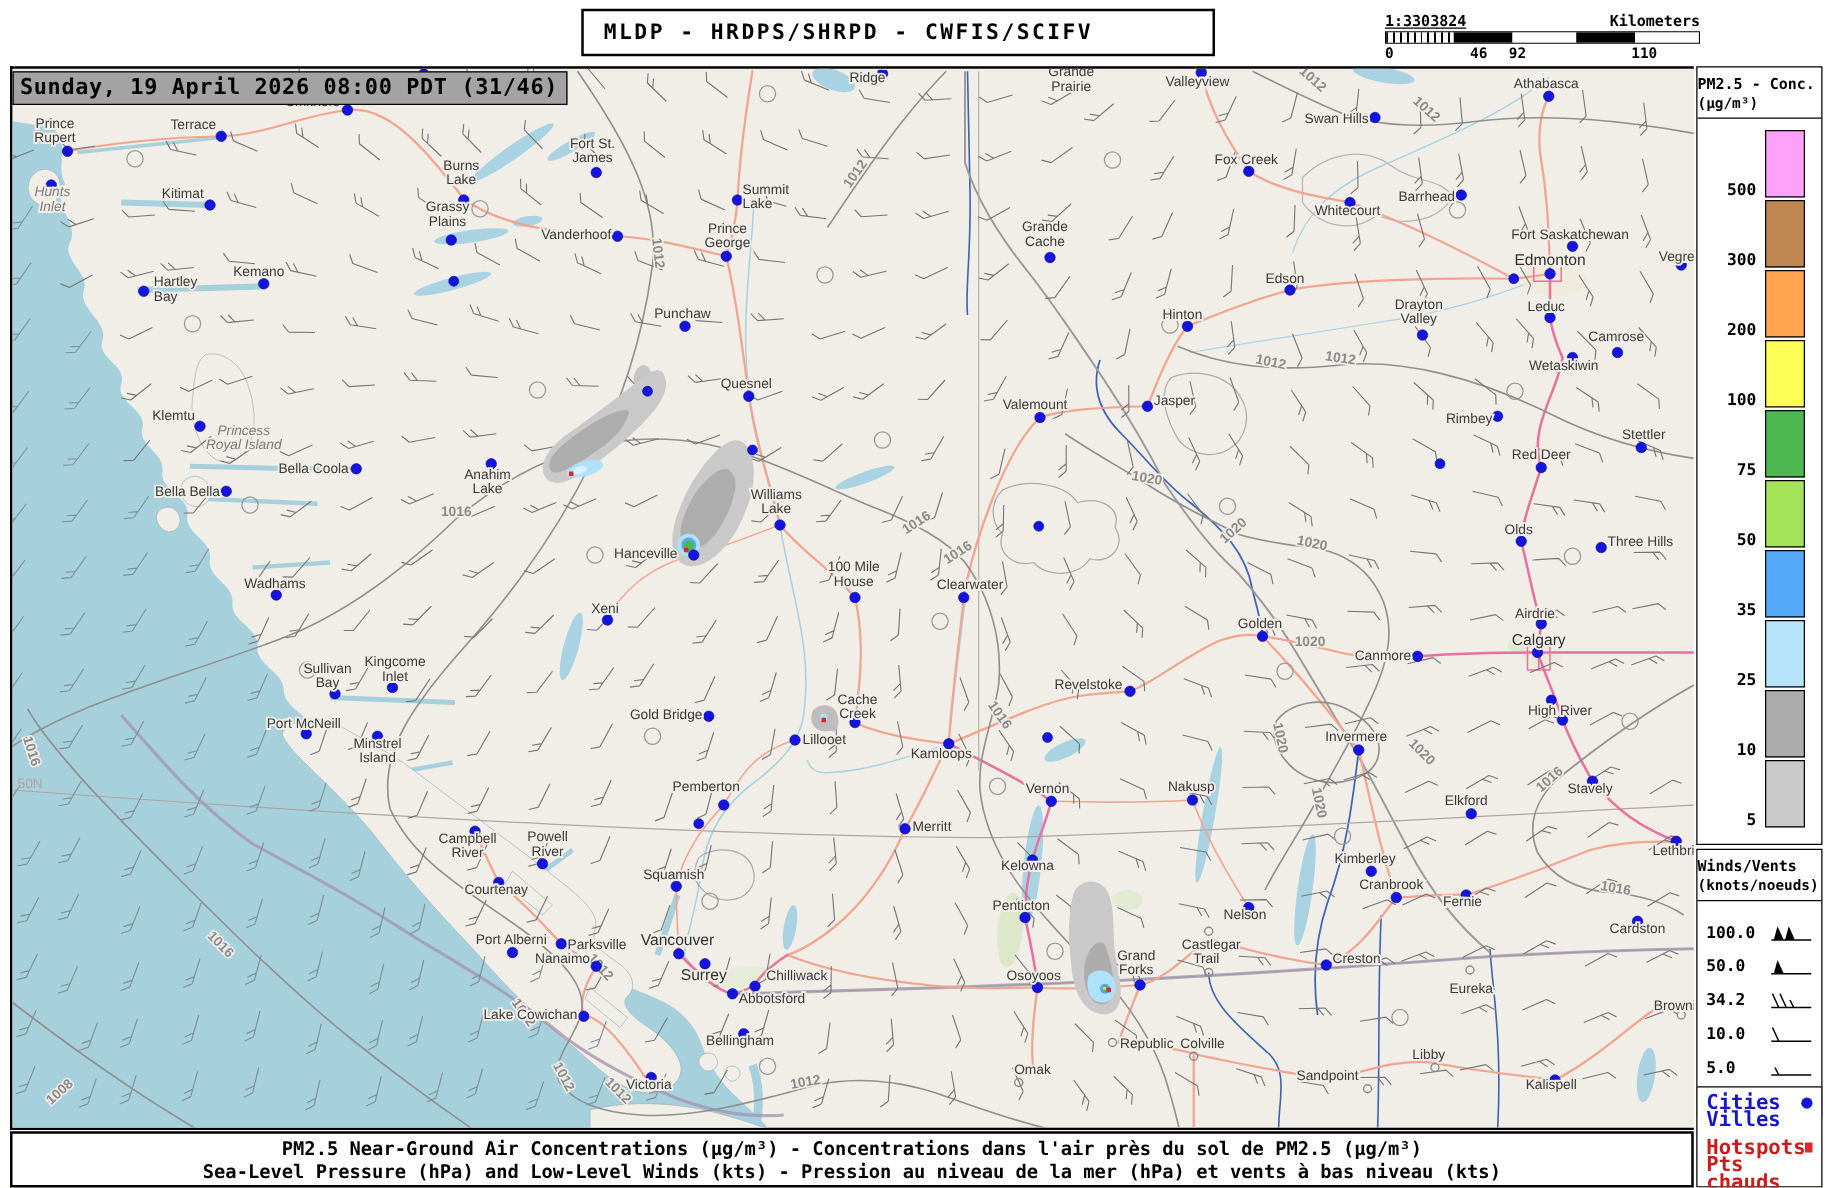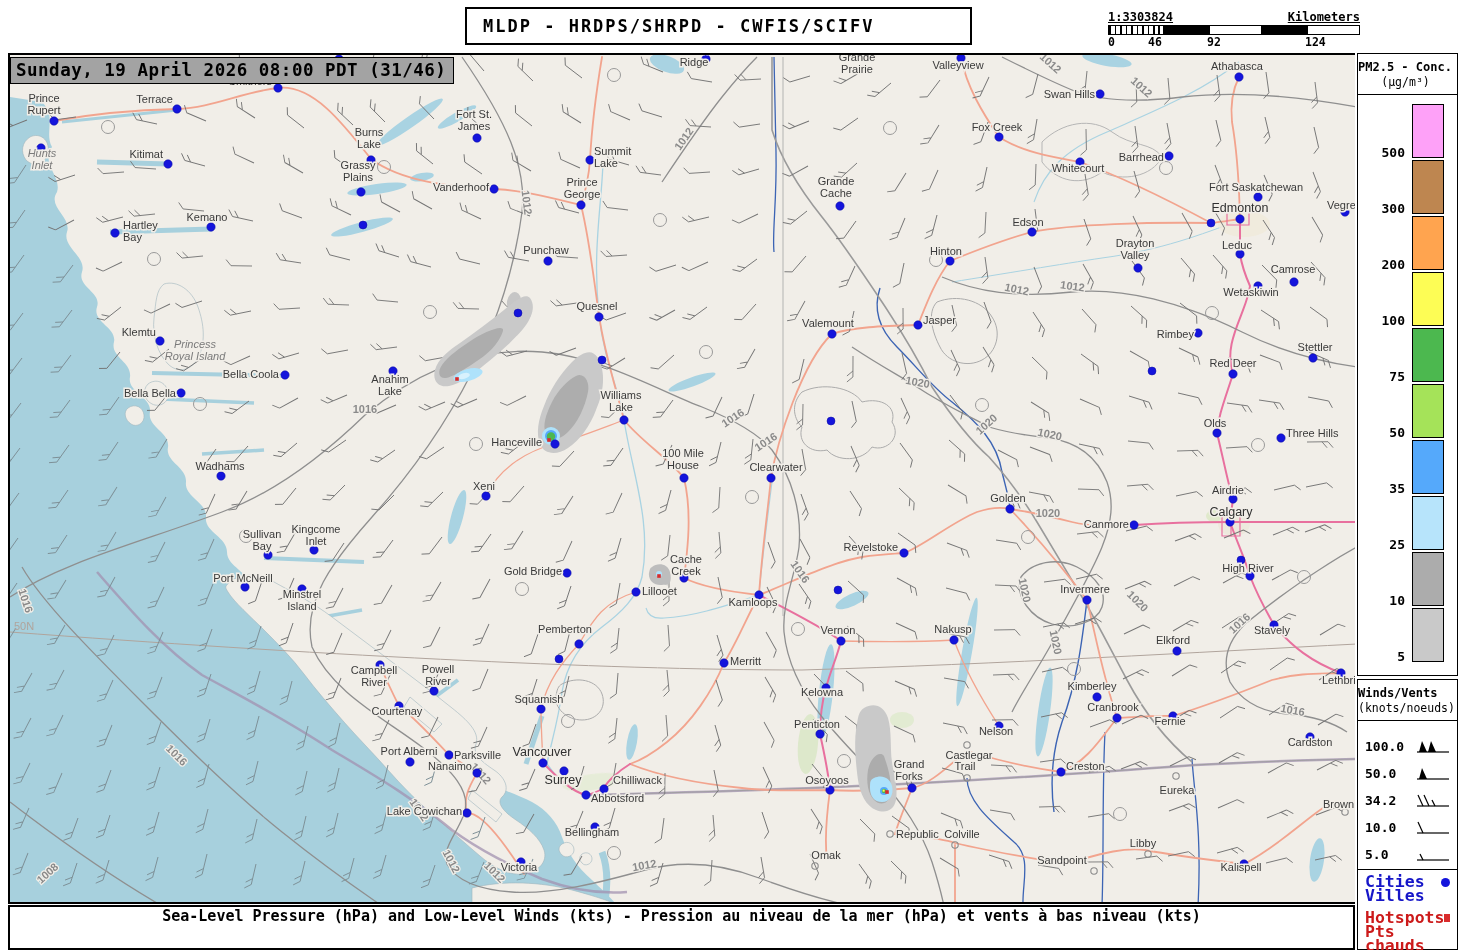--- a/index.html
+++ b/index.html
@@ -11,41 +11,41 @@
   #header{position:absolute;left:0;top:0;width:1460px;height:53px;background:#fff;}
   #logo{position:absolute;left:14px;top:11px;display:flex;}
   #flag{width:40px;height:21px;margin-right:16px;}
   .logotxt{font-size:11.5px;line-height:13px;color:#1a1a1a;}
   #logo-fr{margin-right:42px;}
   #title-box{position:absolute;left:465px;top:7px;width:503px;height:34px;
     border:2px solid #000;background:#fff;display:flex;align-items:center;}
   #title-box span{font-weight:bold;font-size:17px;letter-spacing:2px;padding-left:16px;}
   #scale{position:absolute;left:1108px;top:10px;width:252px;}
   #scale-ratio{position:absolute;left:0;top:0;font-weight:bold;font-size:12px;text-decoration:underline;}
-  #scale-unit{position:absolute;right:0;top:0;font-weight:bold;font-size:12px;text-decoration:underline;padding-left:47px;}
+  #scale-unit{position:absolute;right:0;top:0;font-weight:bold;font-size:12px;padding-left:47px;}
   #scale-bar{position:absolute;left:0;top:15px;width:250px;height:8px;border:1px solid #000;display:flex;}
   .seg-hatch{width:54px;height:8px;background:repeating-linear-gradient(90deg,#000 0 1.5px,#fff 1.5px 5.5px);}
   .seg-b{background:#000;height:8px;}
   .seg-w{background:#fff;height:8px;}
   #scale-ticks{position:absolute;left:0;top:25px;width:252px;height:14px;}
   #scale-ticks span{position:absolute;font-weight:bold;font-size:11.5px;}
 
   
   #map-frame{position:absolute;left:8px;top:53px;width:1347px;height:851px;
     border-top:2px solid #000;border-left:2px solid #000;border-bottom:2px solid #000;
     box-sizing:border-box;background:#F1EEE8;}
   #map-frame svg{display:block;}
   #date-box{position:absolute;left:10px;top:57px;border:1.5px solid #000;background:#a3a3a3;
     font-weight:bold;font-size:17.5px;letter-spacing:0.5px;padding:2px 7px 3px 5px;z-index:5;}
 
   
   .rbox{position:absolute;left:1357px;width:101px;border:1.5px solid #000;background:#fff;box-sizing:border-box;}
   #pm-box{top:53px;height:623px;}
   .pm-title{font-weight:bold;font-size:12px;text-align:left;padding:6px 5px 0 0;font-family:"DejaVu Sans Mono",monospace;}
-  .pm-title2{font-weight:normal;font-size:11.5px;text-align:center;padding:1px 4px 0 0;font-family:"DejaVu Sans Mono",monospace;}
+  .pm-title2{font-weight:bold;font-size:11.5px;text-align:left;padding:1px 4px 0 0;font-family:"DejaVu Sans Mono",monospace;}
   .hr{border-top:1.5px solid #000;margin-top:5px;}
   #pm-rows{margin-top:11px;}
   .pm-row{display:flex;justify-content:flex-end;align-items:flex-end;height:52px;margin-bottom:4px;}
   .pm-val{font-weight:bold;font-size:13px;font-family:"DejaVu Sans Mono",monospace;
     margin-right:7px;margin-bottom:-2px;}
   .pm-swatch{width:30px;height:52px;border:1px solid #000;margin-right:13px;}
   #wind-box{top:679px;height:215px;}
   #wind-rows{margin-top:12px;}
   .wind-row{display:flex;align-items:center;height:27px;padding:0 6px 0 7px;justify-content:space-between;}
   .wind-val{font-weight:bold;font-size:13px;font-family:"DejaVu Sans Mono",monospace;}
@@ -85,24 +85,24 @@
     <span id="scale-unit" class="mono">Kilometers</span>
     <div id="scale-bar">
       <div class="seg-hatch"></div>
       <div class="seg-b" style="width:47px"></div>
       <div class="seg-w" style="width:51px"></div>
       <div class="seg-b" style="width:47px"></div>
       <div class="seg-w" style="flex:1"></div>
     </div>
     <div id="scale-ticks" class="mono">
         <span style="left: 0px;">0</span>
-        <span style="left: 40px;">46</span>
+        <span style="left: 68px;">46</span>
         <span style="left: 99px;">92</span>
         <span style="left: 150px; margin-top: 44px;">138</span>
-        <span style="left: 197px;">124</span>
+        <span style="left: 197px;">110</span>
       </div>
   </div>
 </div>
 
 <div id="date-box" class="mono">Sunday, 19 April 2026 08:00 PDT (31/46)</div>
 
 <div id="map-frame">
 <svg width="1345" height="847" viewBox="8 53 1345 847">
 
   <rect x="8" y="53" width="1347" height="851" fill="#F1EEE8"></rect>
@@ -2174,14 +2174,15 @@
   <div class="leg-line red">
       <span>Hotspots</span>
     <span class="sq-sample"></span>
     </div>
   <div class="leg-line red">
       <span>Pts chauds</span>
     </div>
 </div>
 
 <div id="footer" class="mono">
+  <div class="f1">PM2.5 Near-Ground Air Concentrations (µg/m³) - Concentrations dans l'air près du sol de PM2.5 (µg/m³)</div>
   <div>Sea-Level Pressure (hPa) and Low-Level Winds (kts) - Pression au niveau de la mer (hPa) et vents à bas niveau (kts)</div>
 </div>
 
 </body></html>

